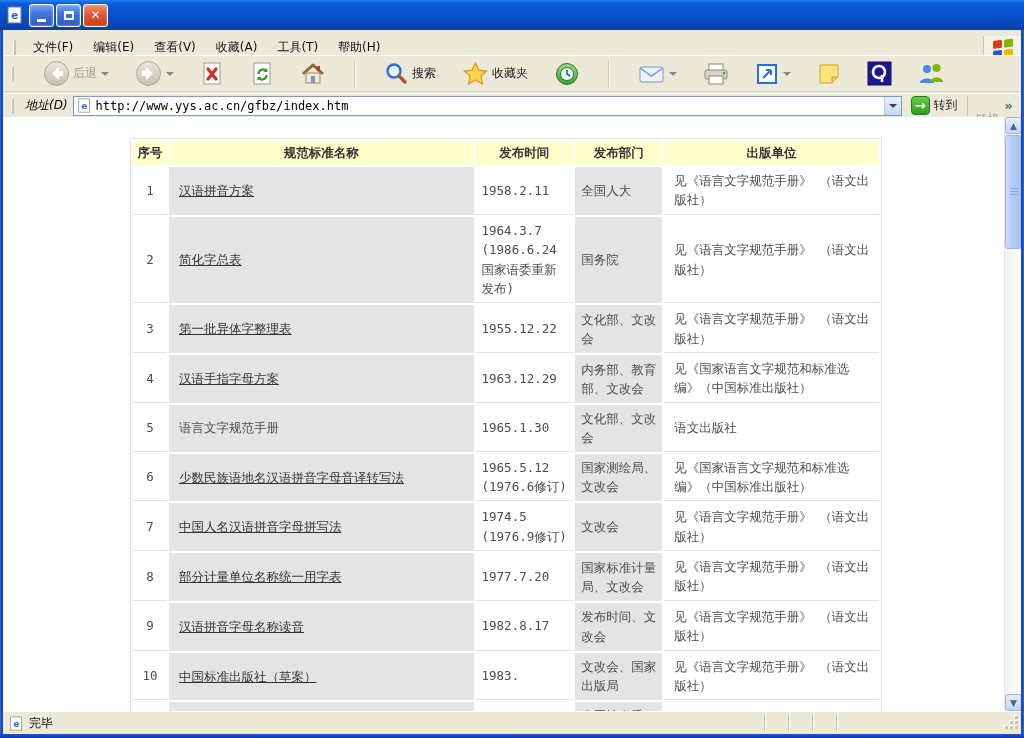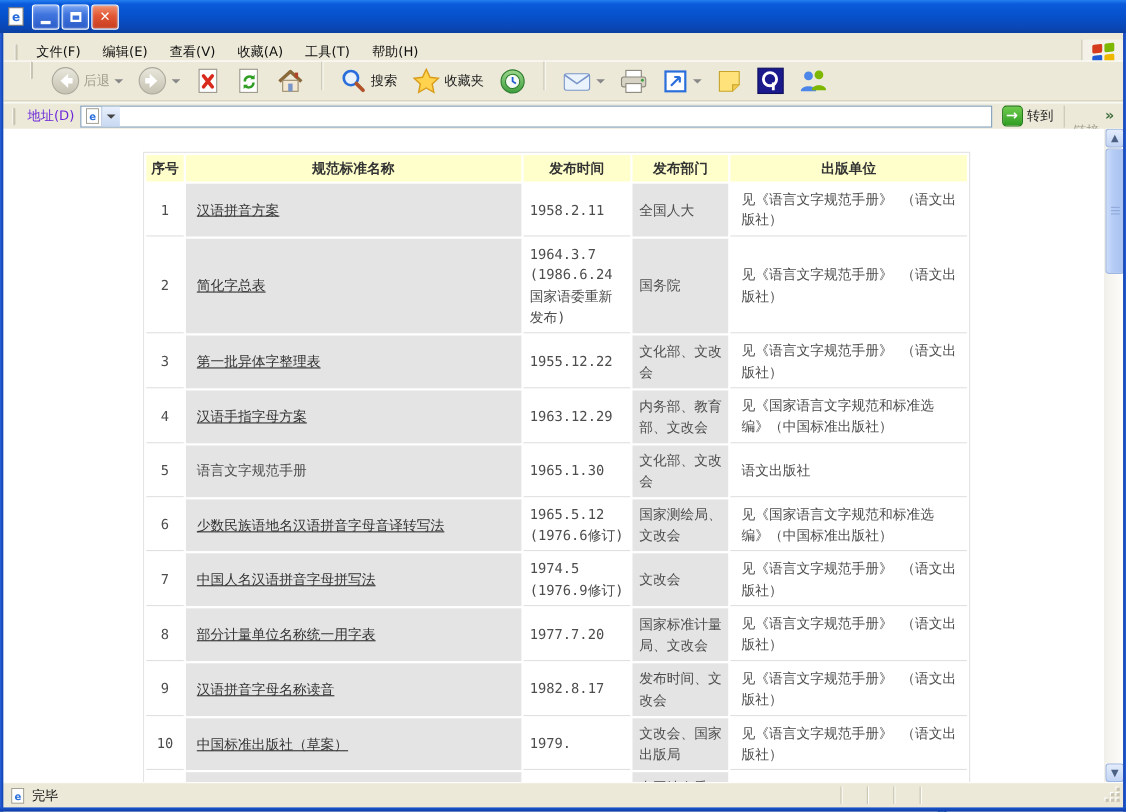--- a/index.html
+++ b/index.html
@@ -49,37 +49,37 @@
   .menu-grip{ width:3px; height:16px; margin-right:6px;
     border-left:1px solid #fff; background:#C9C5B2; border-radius:2px; }
   .winlogo-panel{
     margin-left:auto; width:38px; height:23px; display:flex; align-items:center;
     justify-content:center; border-left:1px solid #C9C5B2; background:#F4F2E8;
   }
   
   .toolbar{
     position:absolute; top:55px; left:3px; right:3px; height:37px;
     background:#ECE9D8; border-top:1px solid #FFFFFF; border-bottom:1px solid #D8D4C0;
-    display:flex; padding-left:24px; gap:7px;
+    display:flex; align-items:center; padding-left:8px; gap:20px;
   }
   .tb-btn{ display:flex; align-items:center; gap:3px; padding:2px 3px; border-radius:3px; }
   .tb-label{ color:#1a1a1a; white-space:nowrap; }
   .tb-label.disabled{ color:#A09D8E; }
   .caret{ width:0; height:0; border-left:4px solid transparent; border-right:4px solid transparent;
     border-top:4px solid #888; margin-left:1px; }
   .caret.dark{ border-top-color:#444; }
   .tb-sep{ width:2px; height:26px; margin:0 5px;
     border-left:1px solid #C9C5B2; border-right:1px solid #fff; }
   
   .addressbar{
     position:absolute; top:93px; left:3px; right:3px; height:24px;
     background:#ECE9D8; border-top:1px solid #fff;
     display:flex; align-items:center; padding:0 4px 0 8px; gap:5px;
   }
-  .addr-label{ color:#6d28d9; white-space:nowrap; }
+  .addr-label{ color:#000000; white-space:nowrap;font-style:italic; }
   .addr-input{
     flex:1; height:20px; background:#fff; border:1px solid #7F9DB9;
     display:flex; align-items:center; padding-left:3px; position:relative;
   }
   .addr-url{
     font-family:"DejaVu Sans Mono","Liberation Mono",monospace;
     font-size:12px; color:#000; margin-left:4px; flex:1;
   }
   .addr-drop{
     width:17px; height:18px; background:linear-gradient(180deg,#E9F1FC,#C7D8F2);
@@ -332,20 +332,21 @@
 </div>
 
 <div class="addressbar">
   <span class="menu-grip"></span>
   <span class="addr-label">地址(D)</span>
   <div class="addr-input">
     <svg width="15" height="15" viewBox="0 0 18 18">
       <rect x="2" y="1" width="13" height="16" fill="#fff" stroke="#9B998C"></rect>
       <text x="5" y="13" font-size="11" font-weight="bold" fill="#2A6EDC" font-family="DejaVu Sans">e</text>
     </svg>
+    <span class="addr-url">http://www.yys.ac.cn/gfbz/index.htm</span>
     <span class="addr-drop">
       <span class="caret dark"></span>
     </span>
   </div>
   <div class="go-btn">
     <span class="go-icon">→</span>
     <span>转到</span>
   </div>
   <div class="links-area">
     <span class="links-label">链接</span>
@@ -432,21 +433,21 @@
           <tr>
     <td class="c-num w">9</td>
     <td class="c-name g"><span class="doc-link">汉语拼音字母名称读音</span></td>
     <td class="c-date w">1982.8.17</td>
     <td class="c-dept g">发布时间、文改会</td>
     <td class="c-pub w">见《语言文字规范手册》 （语文出版社）</td>
   </tr>
           <tr>
     <td class="c-num w">10</td>
     <td class="c-name g"><span class="doc-link">中国标准出版社（草案）</span></td>
-    <td class="c-date w">1979.</td>
+    <td class="c-date w">1983.</td>
     <td class="c-dept g">文改会、国家出版局</td>
     <td class="c-pub w">见《语言文字规范手册》 （语文出版社）</td>
   </tr>
           <tr>
     <td class="c-num w">11</td>
     <td class="c-name g"></td>
     <td class="c-date w">1984.12.25</td>
     <td class="c-dept g">中国地名委、文改会、国家测绘局</td>
     <td class="c-pub w">见《语言文字规范手册》 （语文出版社）</td>
   </tr>

